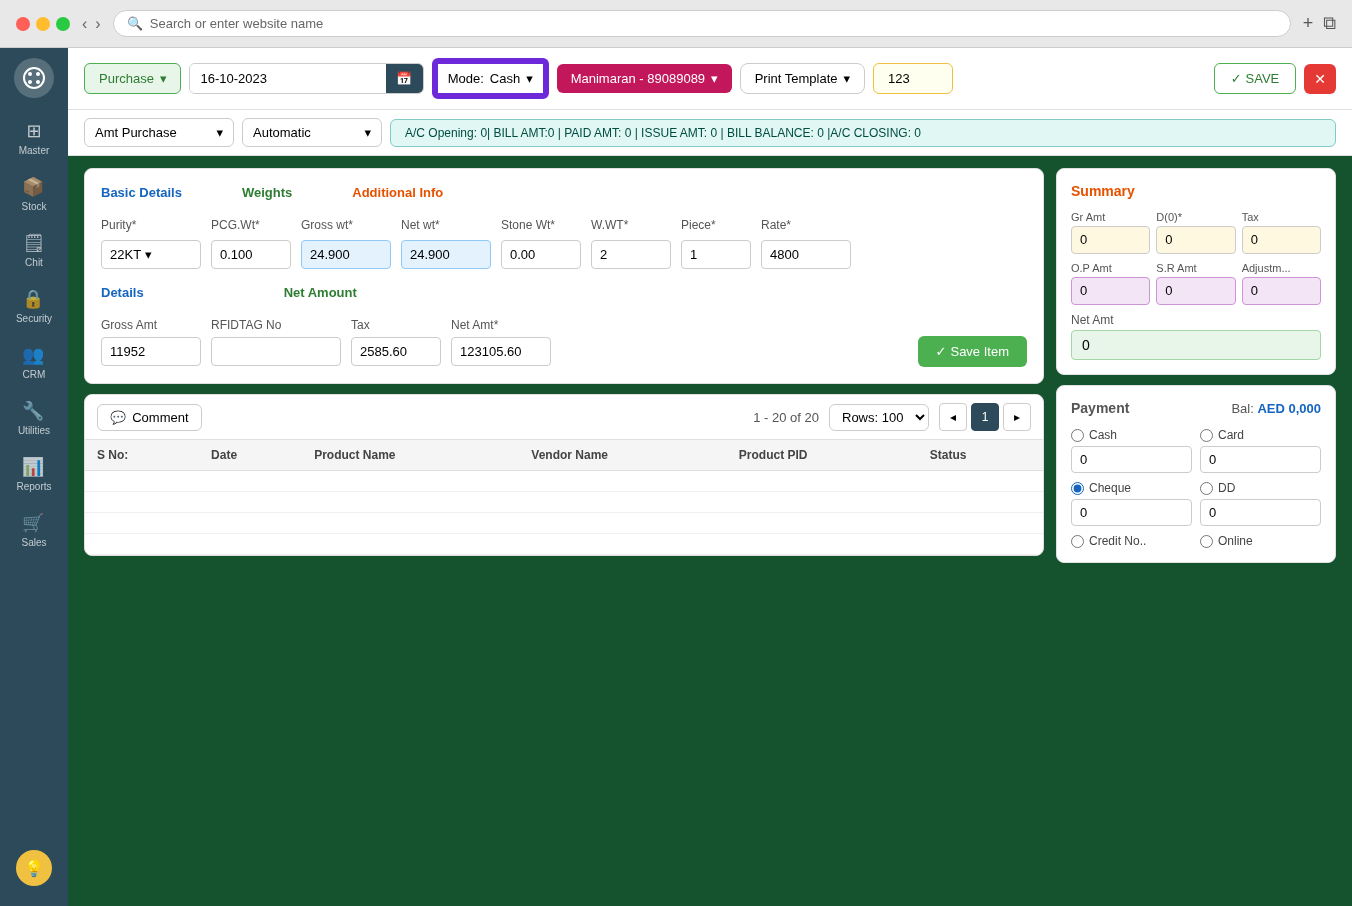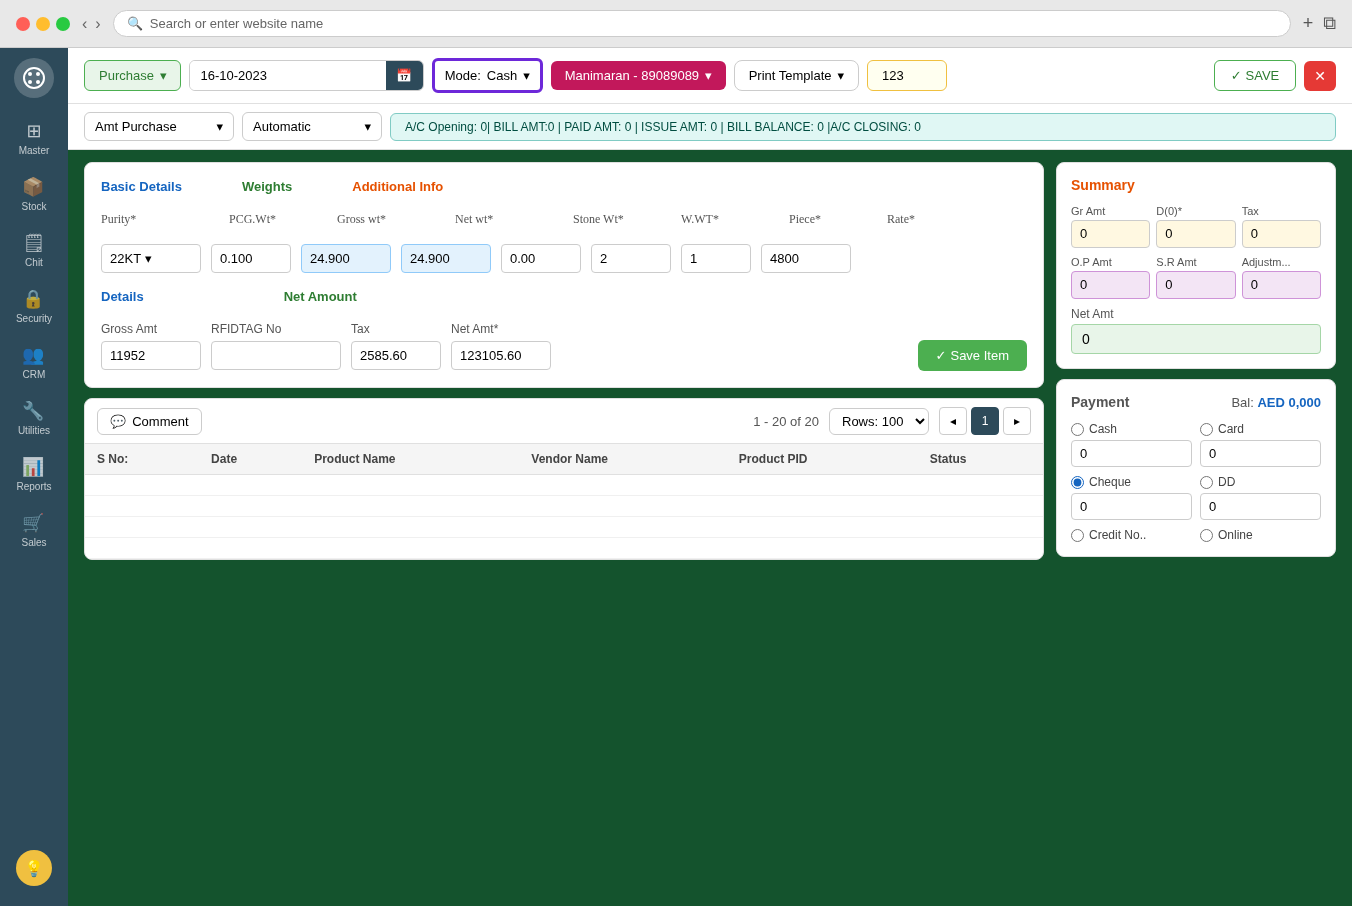--- a/index.html
+++ b/index.html
@@ -129,21 +129,21 @@
     }
     .date-btn {
       background: #2d4a5a;
       color: white;
       border: none;
       padding: 7px 10px;
       cursor: pointer;
       font-size: 13px;
     }
     .mode-select {
-      border: 3px solid #6d28d9;
+      border: 6px solid #6d28d9;
       border-radius: 6px;
       padding: 7px 10px;
       font-size: 13px;
       background: white;
       cursor: pointer;
       display: flex;
       align-items: center;
       gap: 6px;
     }
     .vendor-btn {
@@ -613,21 +613,21 @@
       <div class="form-panel">
 
         <div class="details-card">
 
           <div style="display:flex; gap: 60px; margin-bottom: 8px;">
             <div class="section-title">Basic Details</div>
             <div class="section-title section-title-green">Weights</div>
             <div class="section-title section-title-orange">Additional Info</div>
           </div>
 
-          <div style="display:flex; gap:28px; margin-bottom: 17px; align-items: flex-end; font-family: Liberation Serif, serif;">
+          <div style="display:flex; gap:10px; margin-bottom: 8px; align-items: flex-end;">
             <div style="width:100px;" class="field-label">Purity*</div>
             <div style="width:80px;" class="field-label">PCG.Wt*</div>
             <div style="width:90px;" class="field-label">Gross wt*</div>
             <div style="width:90px;" class="field-label">Net wt*</div>
             <div style="width:80px;" class="field-label">Stone Wt*</div>
             <div style="width:80px;" class="field-label">W.WT*</div>
             <div style="width:70px;" class="field-label">Piece*</div>
             <div style="width:90px;" class="field-label">Rate*</div>
           </div>
 

